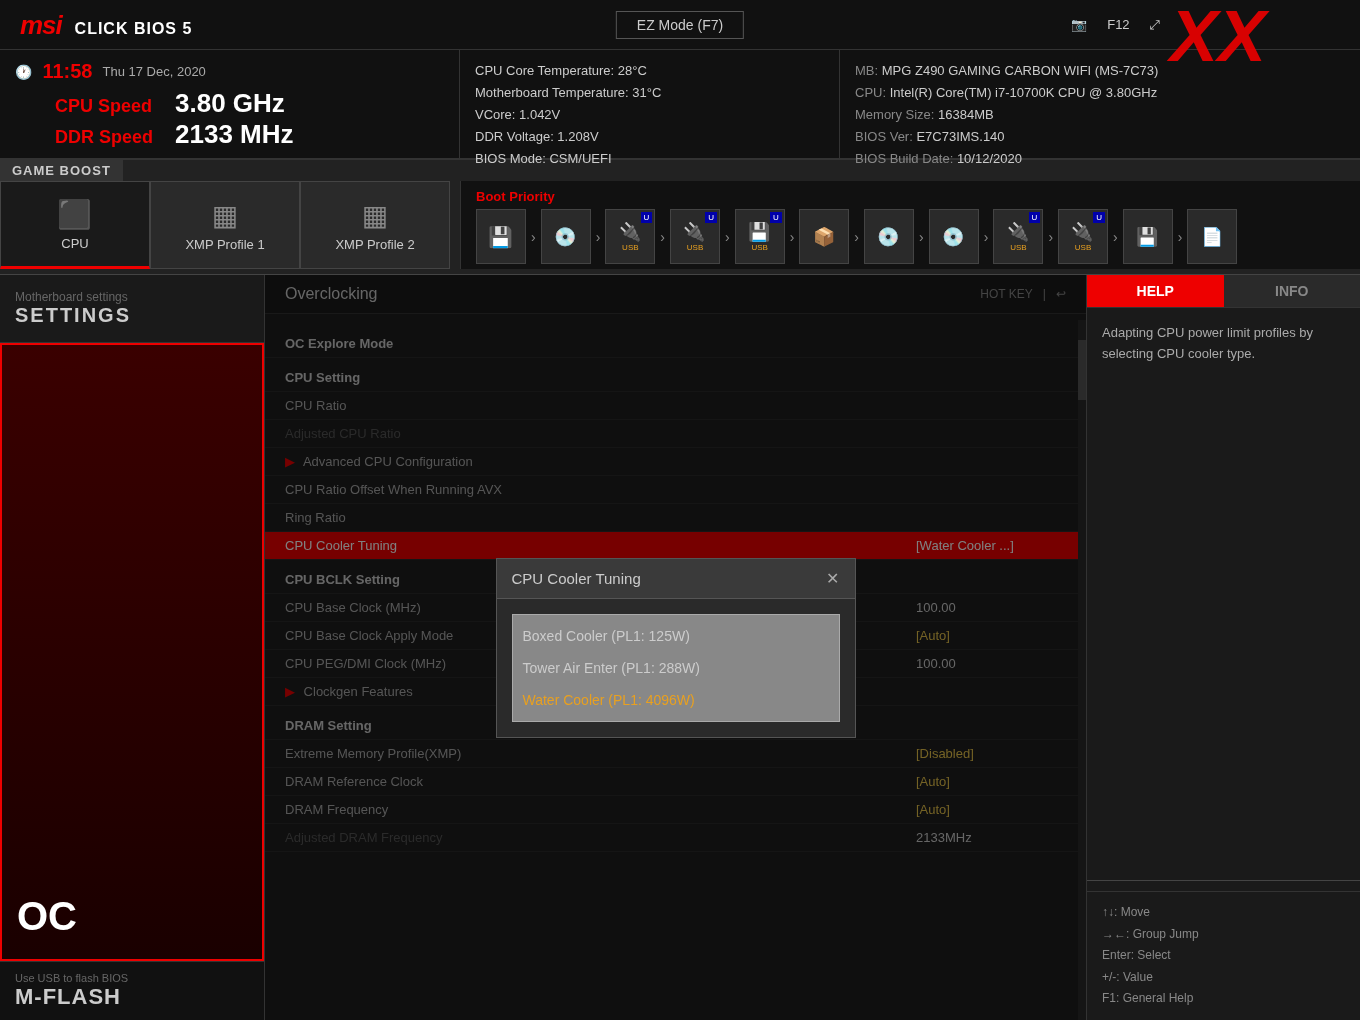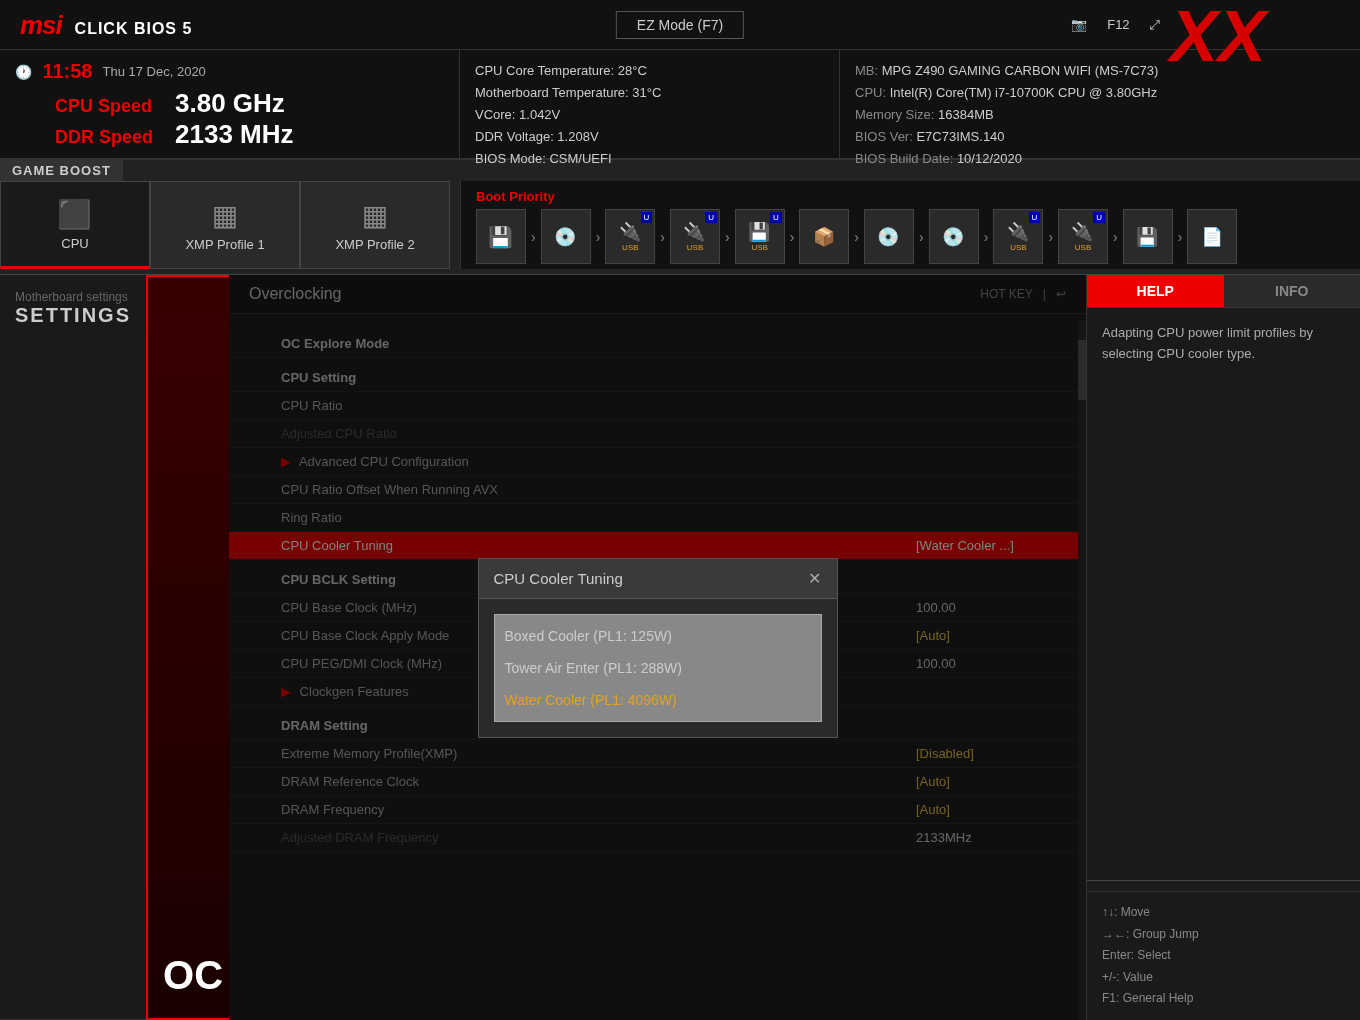--- a/index.html
+++ b/index.html
@@ -179,24 +179,24 @@
     .boot-arrow { color: #888; font-size: 14px; }
 
     
     .main-layout {
       display: flex;
       height: calc(1020px - 50px - 110px - 115px);
     }
 
     
     .sidebar {
-      width: 229px;
+      width: 265px;
       background: #1a1a1a;
       display: flex;
-      flex-direction: row;
+      flex-direction: column;
       border-right: 1px solid #333;
     }
     .sidebar-settings { padding: 15px; border-bottom: 1px solid #333; }
     .sidebar-settings .label { font-size: 12px; color: #666; }
     .sidebar-settings .value { font-size: 20px; color: #ccc; font-weight: bold; letter-spacing: 2px; }
     .sidebar-oc {
       padding: 20px 15px;
       background: linear-gradient(180deg, #3a0000 0%, #1a0000 100%);
       border: 2px solid #e00;
       flex: 1;
@@ -250,21 +250,21 @@
       font-size: 13px;
       padding-top: 12px;
       font-weight: bold;
     }
     .setting-row.highlighted {
       background: #e00;
       color: #fff;
     }
     .setting-row.highlighted .setting-value { color: #fff; }
     .setting-row.dimmed { color: #555; }
-    .setting-label { flex: 1; margin-left: 32px; }
+    .setting-label { flex: 1; }
     .setting-value { color: #e8c44a; min-width: 150px; text-align: left; }
     .setting-value.white { color: #ccc; }
     .arrow-indicator { color: #e00; margin-right: 5px; }
     .scrollbar-right {
       position: absolute;
       right: 0;
       top: 45px;
       width: 8px;
       height: calc(100% - 45px);
       background: #2a2a2a;

